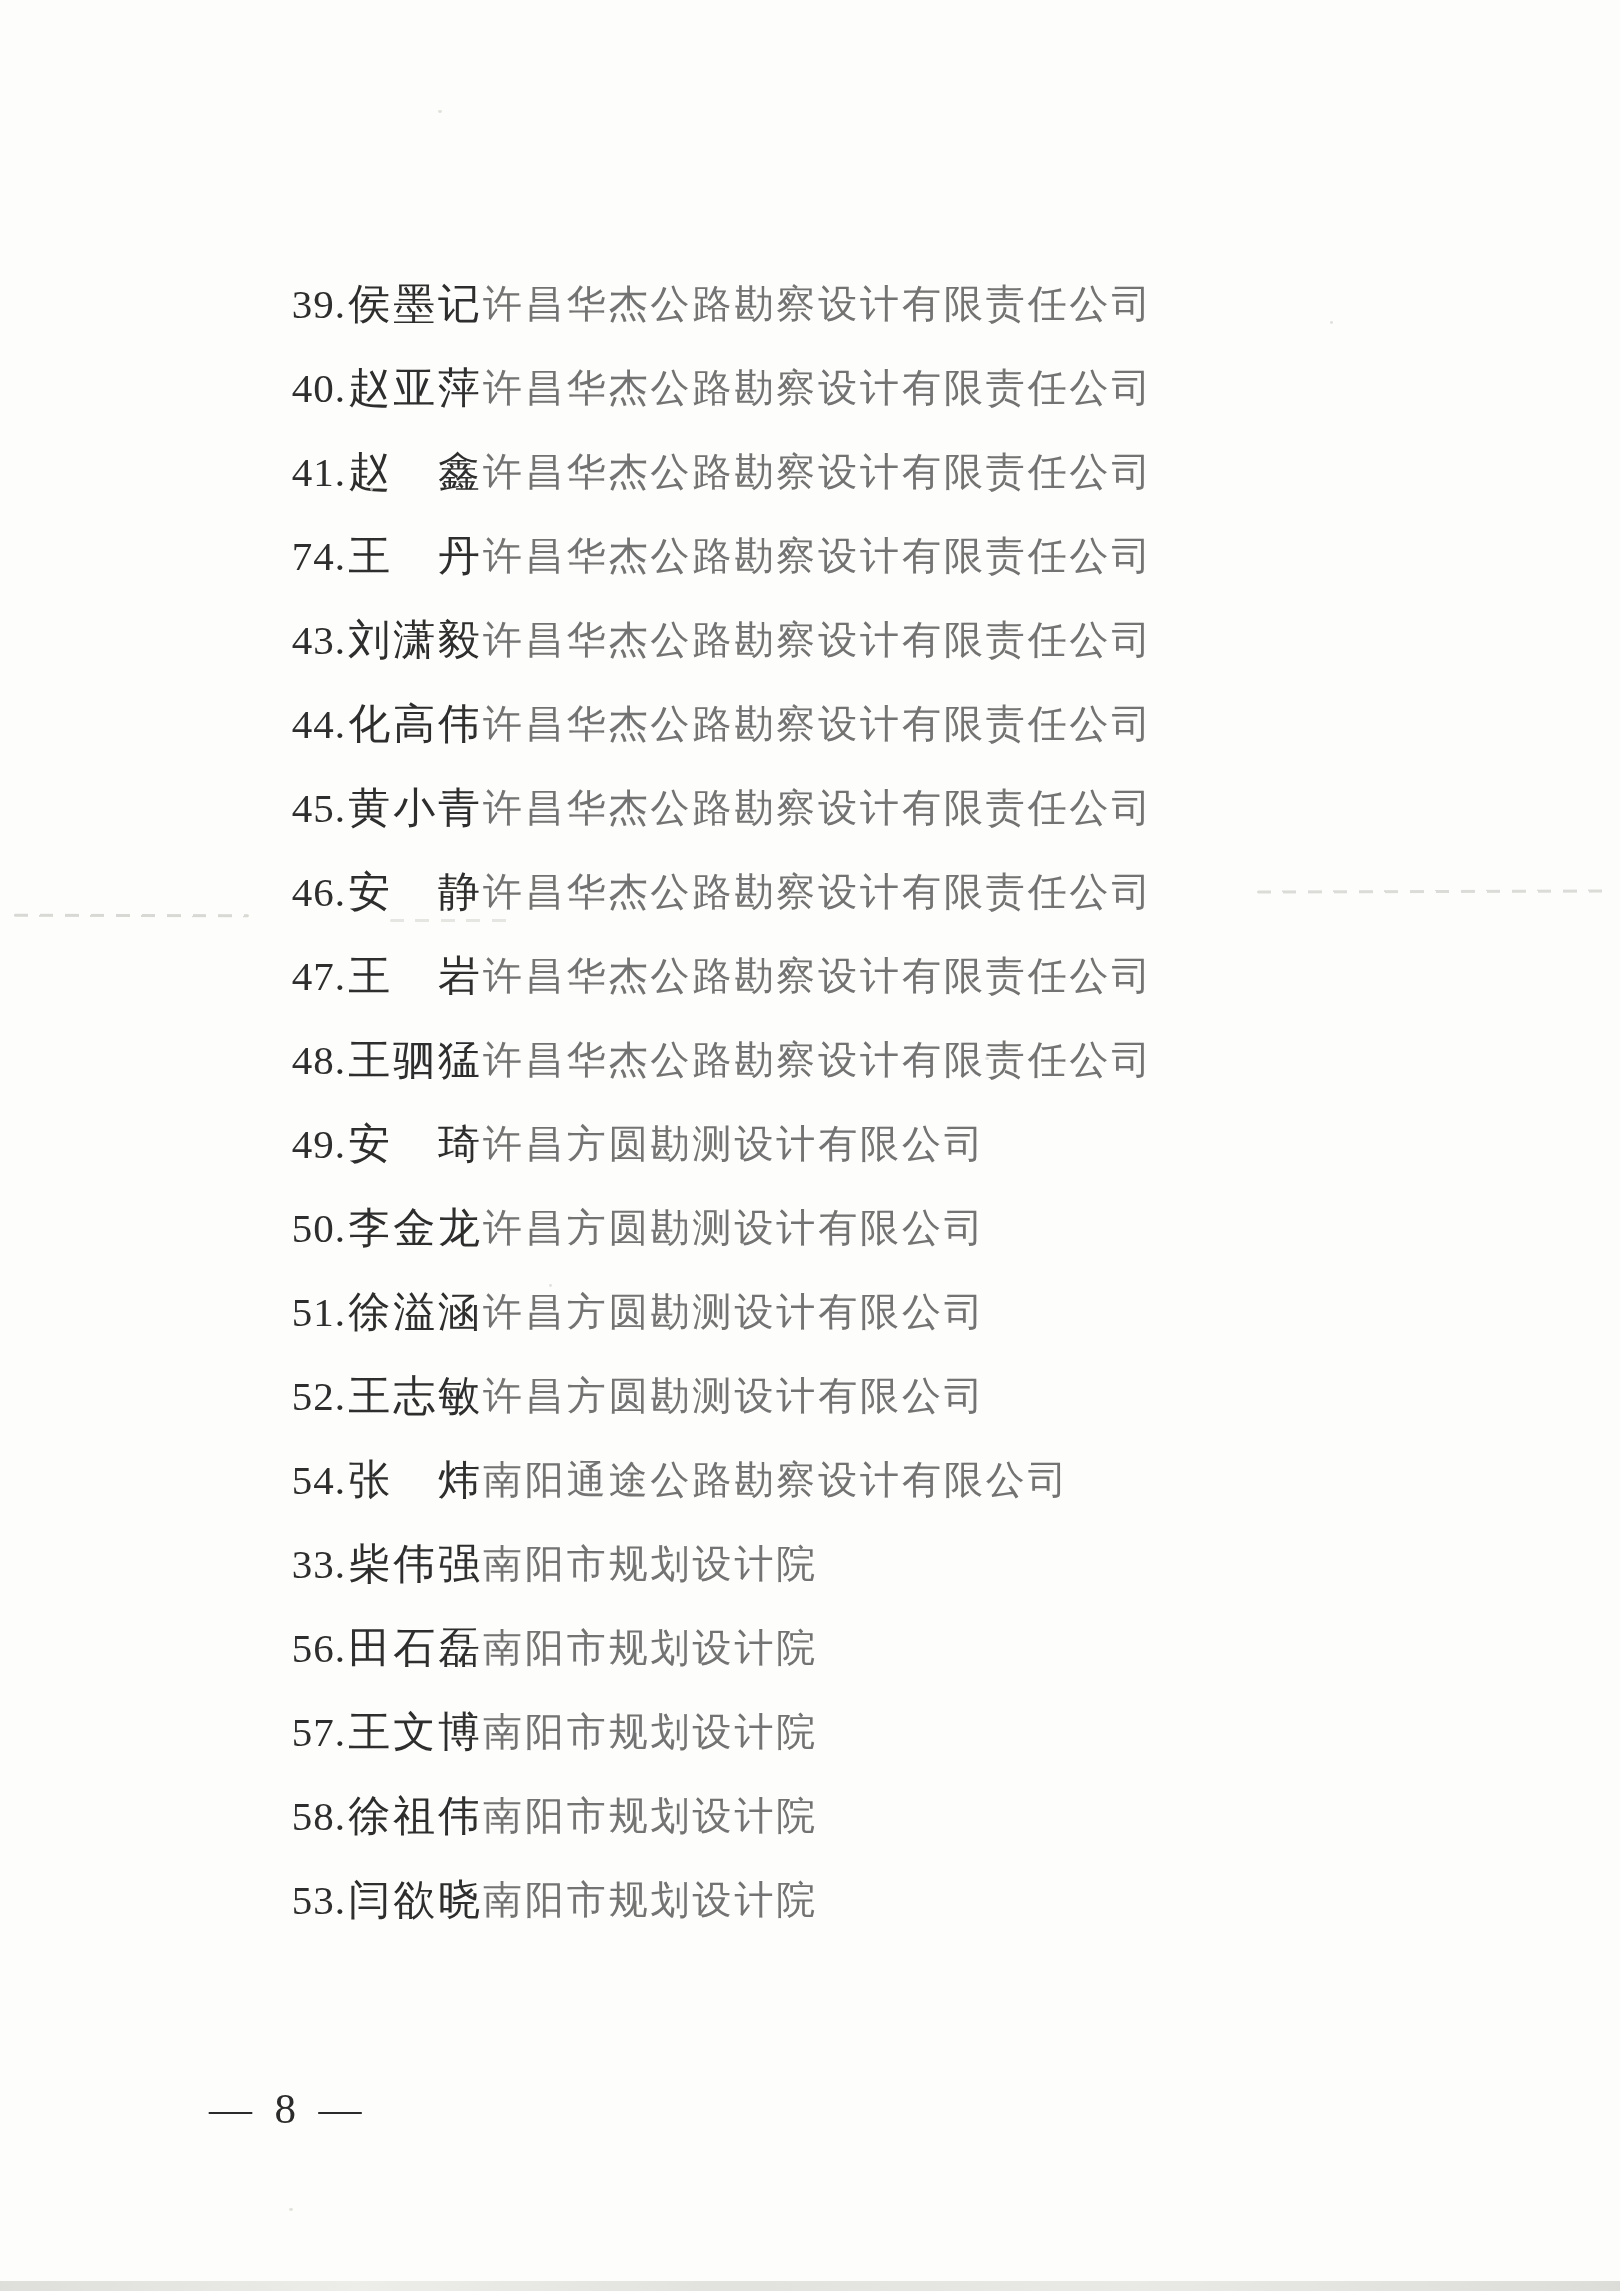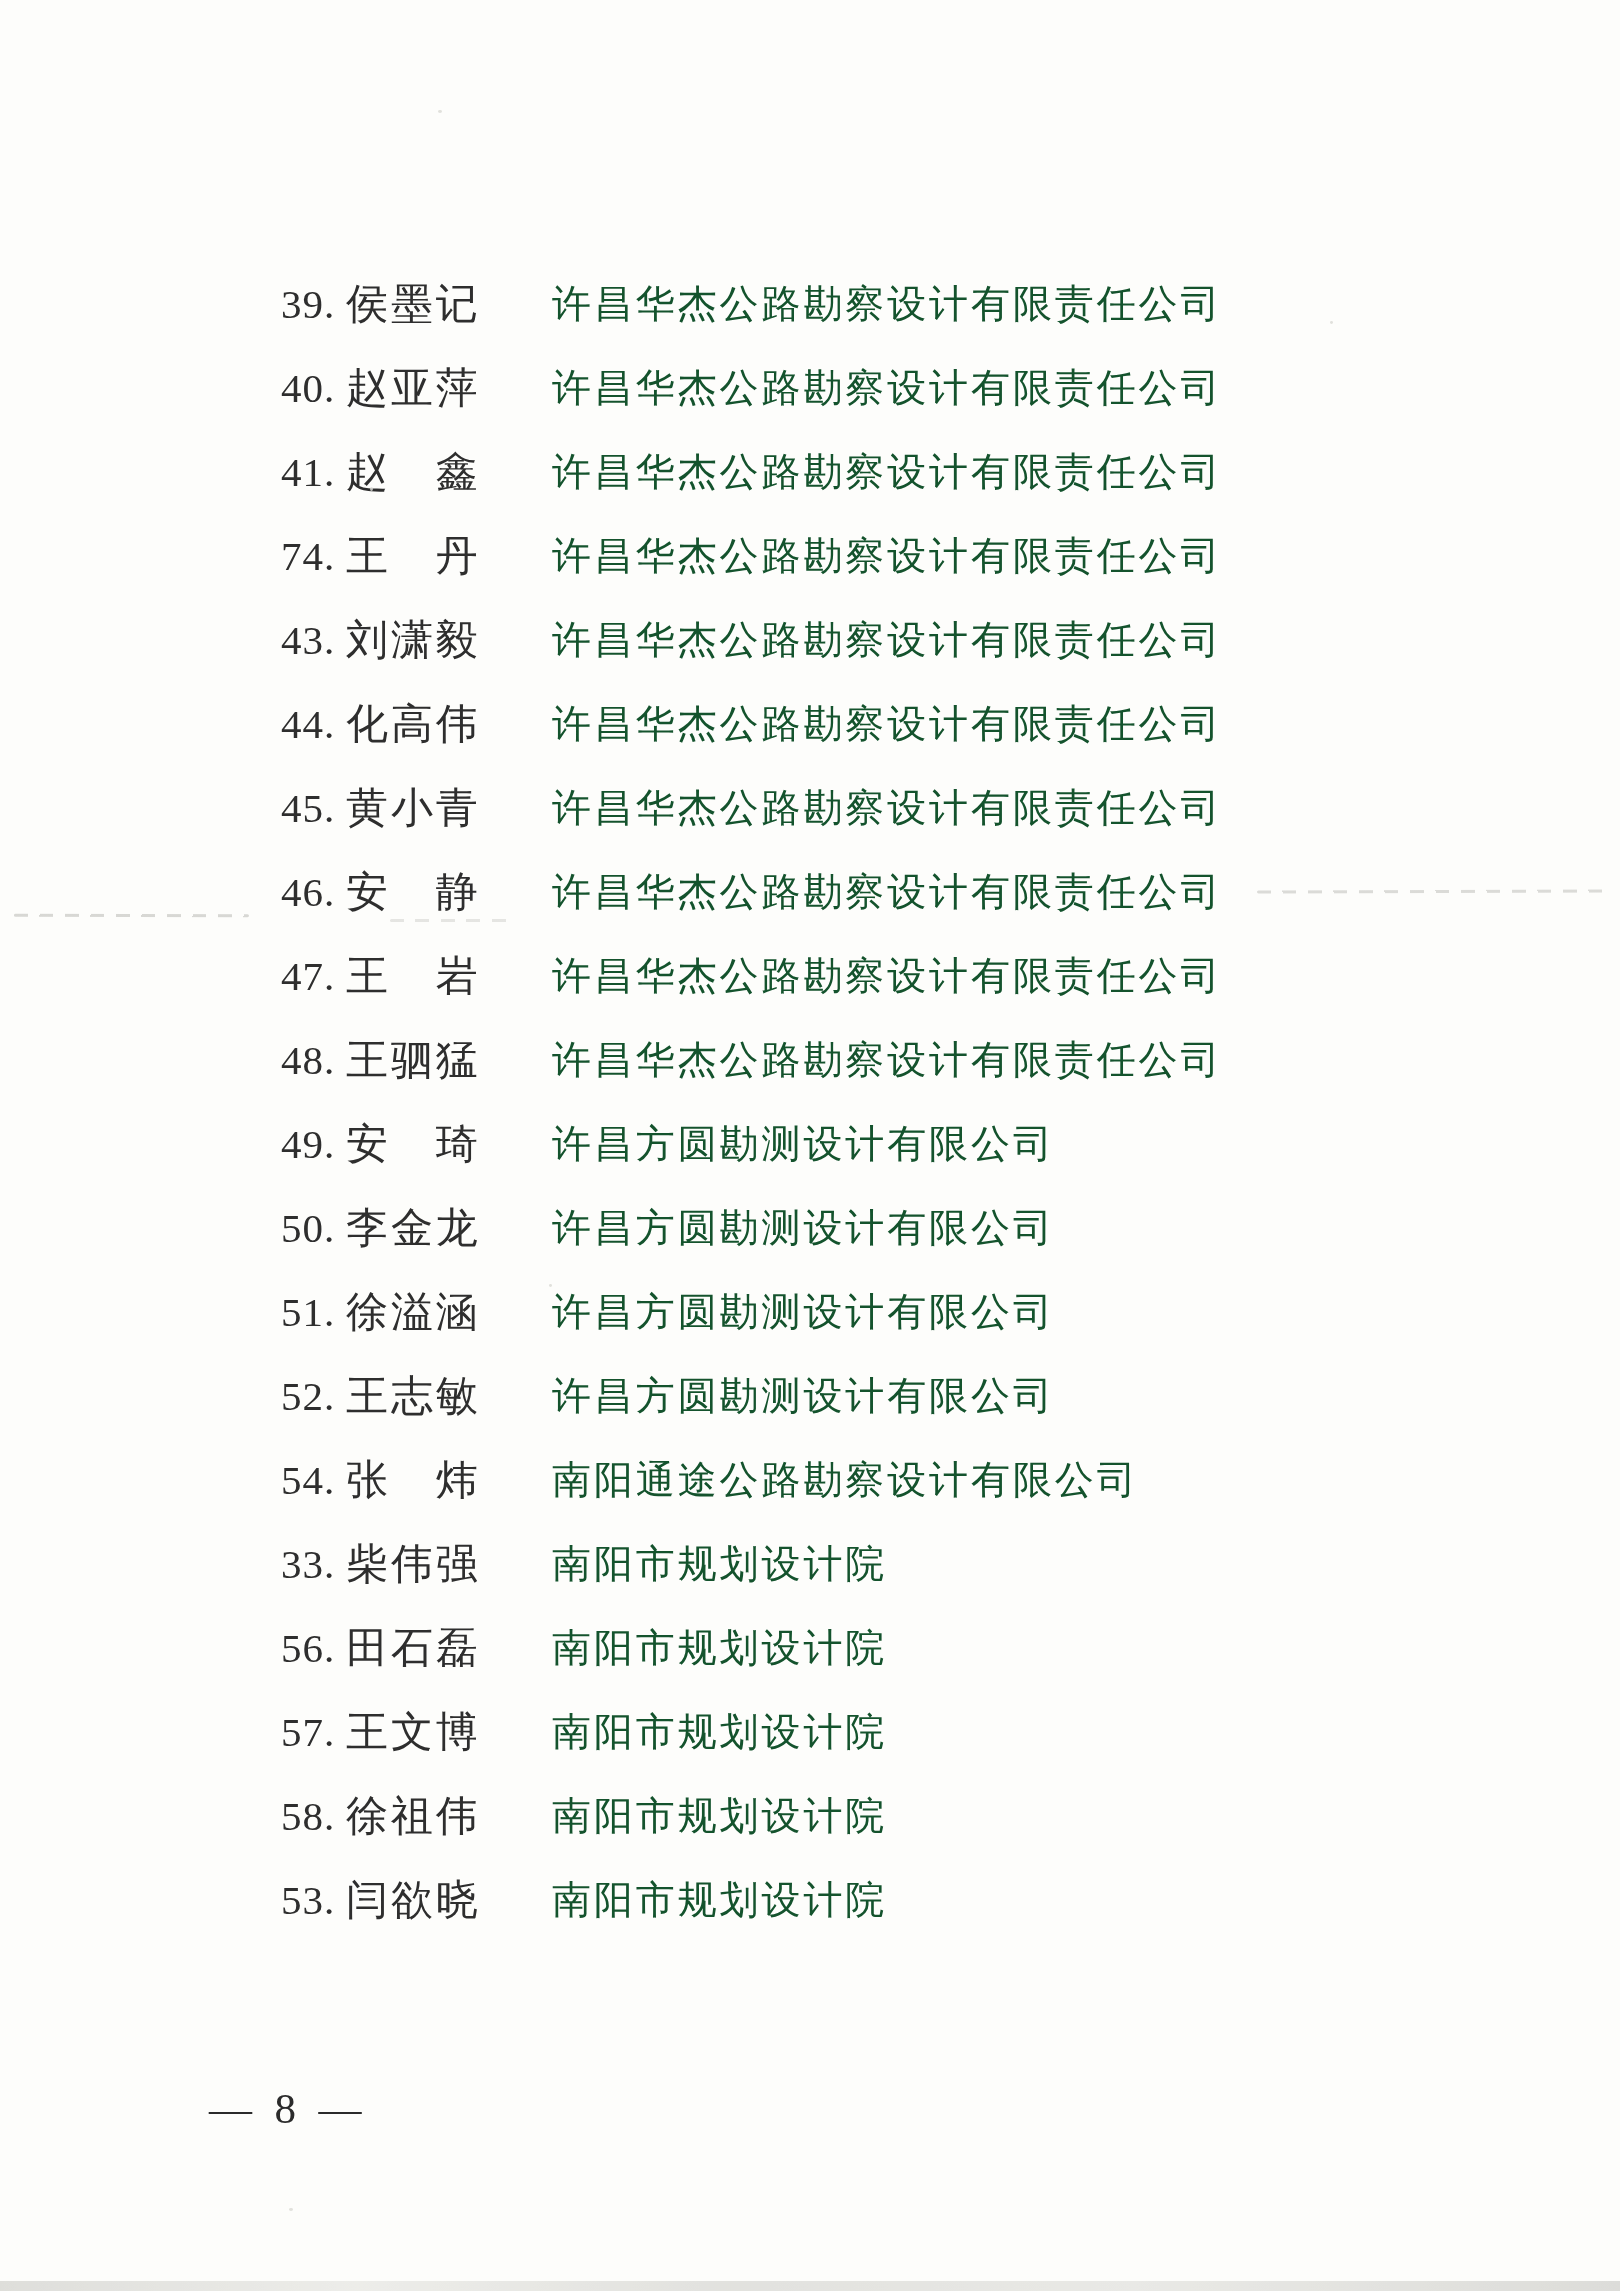--- a/index.html
+++ b/index.html
@@ -18,41 +18,41 @@
   .list{
     position:absolute;
     left:281px;top:262px;
   }
   .row{
     height:84px;
     display:flex;
     align-items:center;
     white-space:nowrap;
     color:#2e2e2e;
+    text-align:right;
   }
   .num{
     display:inline-block;
     width:65px;
     font-size:41px;
     letter-spacing:1px;
     color:#2e2e2e;
   }
   .name{
     display:inline-block;
     width:137px;
     font-size:42px;
     letter-spacing:2.9px;
     color:#2e2e2e;
   }
   .company{
     display:inline-block;
-    margin-left:69px;
     font-size:39px;
     letter-spacing:2.9px;
-    color:#14532d;
+    color:#737373;
   }
   
   .footer{
     position:absolute;
     left:209px;top:2084px;
     font-size:43px;
     letter-spacing:5.9px;
     color:#2b2b2b;
   }
   

